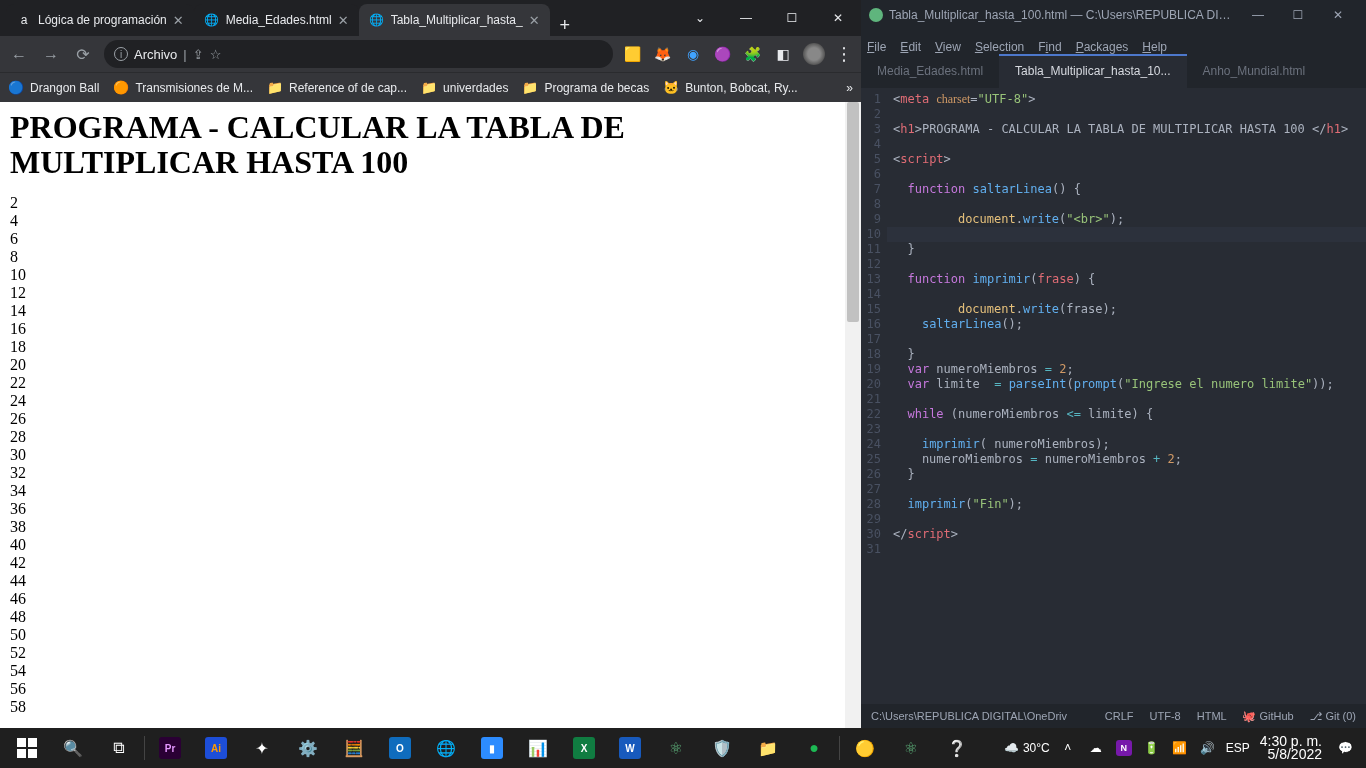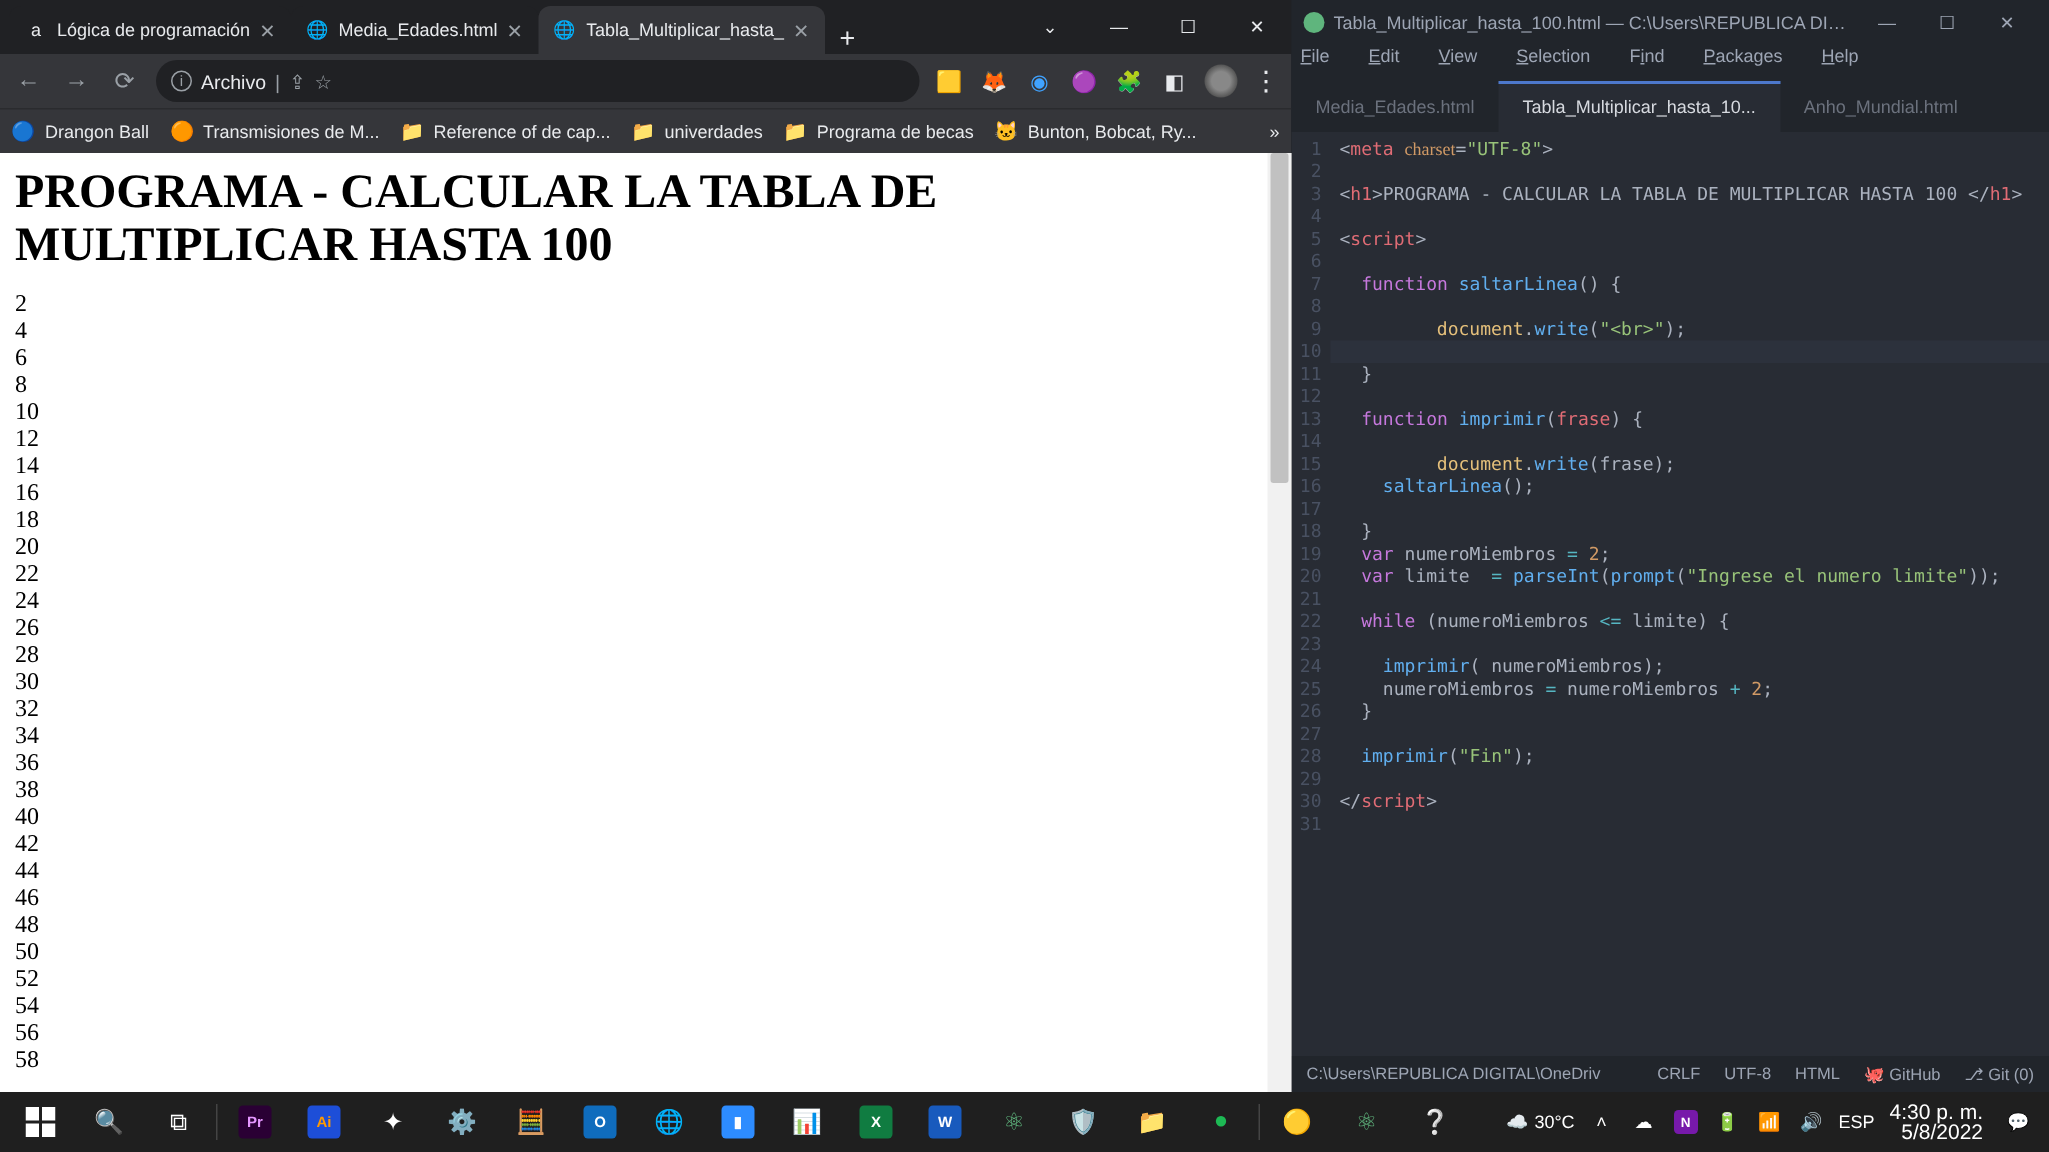--- a/index.html
+++ b/index.html
@@ -43,21 +43,21 @@
   .chrome-scrollbar .thumb { position:absolute; top:0; left:2px; right:2px; height:220px; background:#c1c1c1; border-radius:2px; }
 
   
   .atom { width:505px; height:728px; background:#282c34; display:flex; flex-direction:column; color:#abb2bf; font-size:12px; }
   .atom-titlebar { height:30px; background:#21252b; display:flex; align-items:center; padding:0 8px; gap:6px; }
   .atom-titlebar .aicon { width:14px; height:14px; border-radius:50%; background:#5fb57d; }
   .atom-titlebar .title { color:#9da5b4; font-size:12px; white-space:nowrap; overflow:hidden; text-overflow:ellipsis; flex:1; }
   .atom-titlebar .windec { display:flex; }
   .atom-titlebar .windec div { width:40px; text-align:center; color:#9da5b4; font-size:12px; }
 
-  .atom-menubar { height:24px; background:#21252b; display:flex; align-items:flex-start; padding:0 6px; gap:26px; color:#9da5b4; }
+  .atom-menubar { height:24px; background:#21252b; display:flex; align-items:flex-end; padding:0 6px; gap:14px; color:#9da5b4; }
   .atom-menubar span u { text-decoration: underline; }
 
   .atom-tabs { height:34px; background:#21252b; display:flex; align-items:stretch; }
   .atom-tab { padding:8px 16px; font-size:12px; color:#6b717d; display:flex; align-items:center; }
   .atom-tab.active { background:#282c34; color:#d7dae0; border-top:2px solid #4d78cc; padding-top:6px; }
 
   .atom-editor { flex:1; display:flex; font-family: Menlo, Consolas, monospace; font-size:12px; line-height:15px; overflow:hidden; }
   .atom-gutter { width:26px; text-align:right; padding:4px 6px 0 0; color:#495162; background:#282c34; }
   .atom-gutter div { height:15px; }
   .atom-code { flex:1; padding:4px 6px 0 6px; white-space:pre; color:#abb2bf; }

